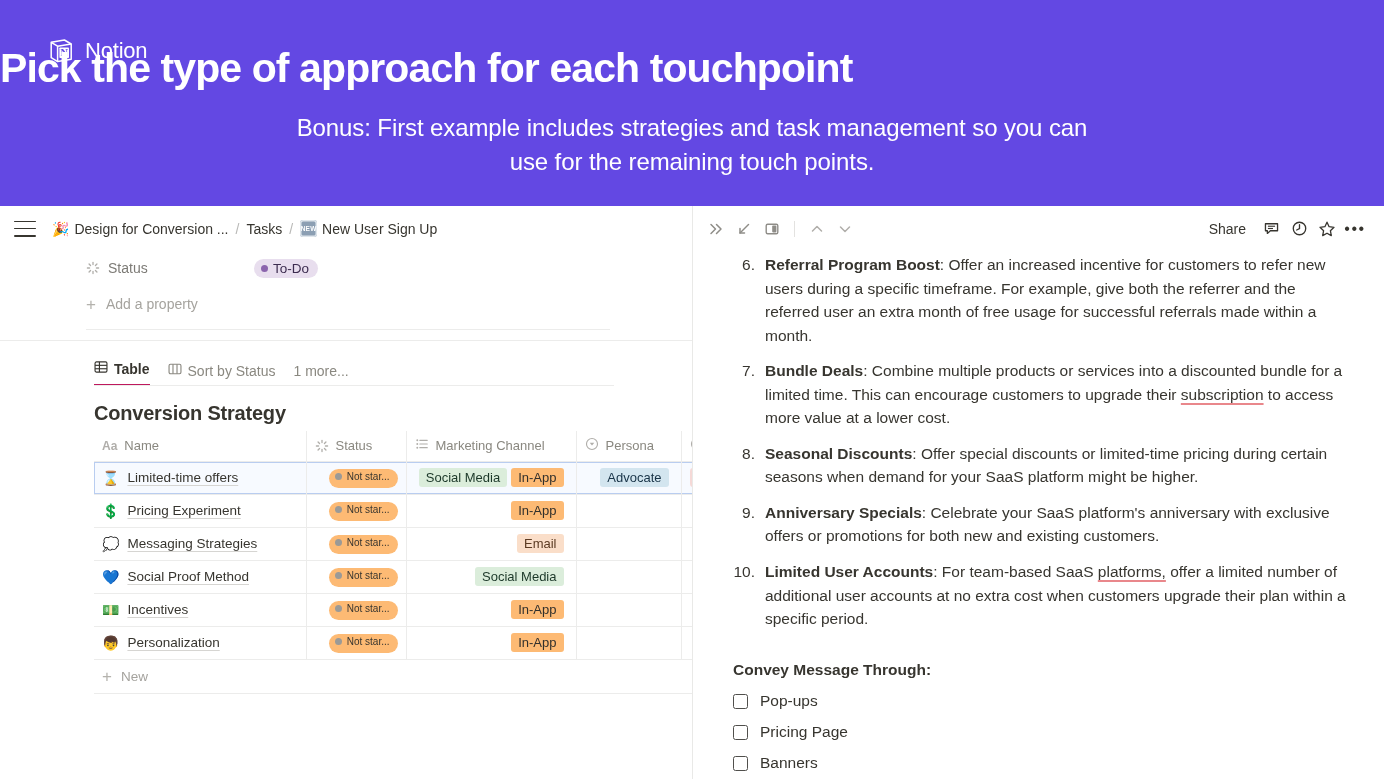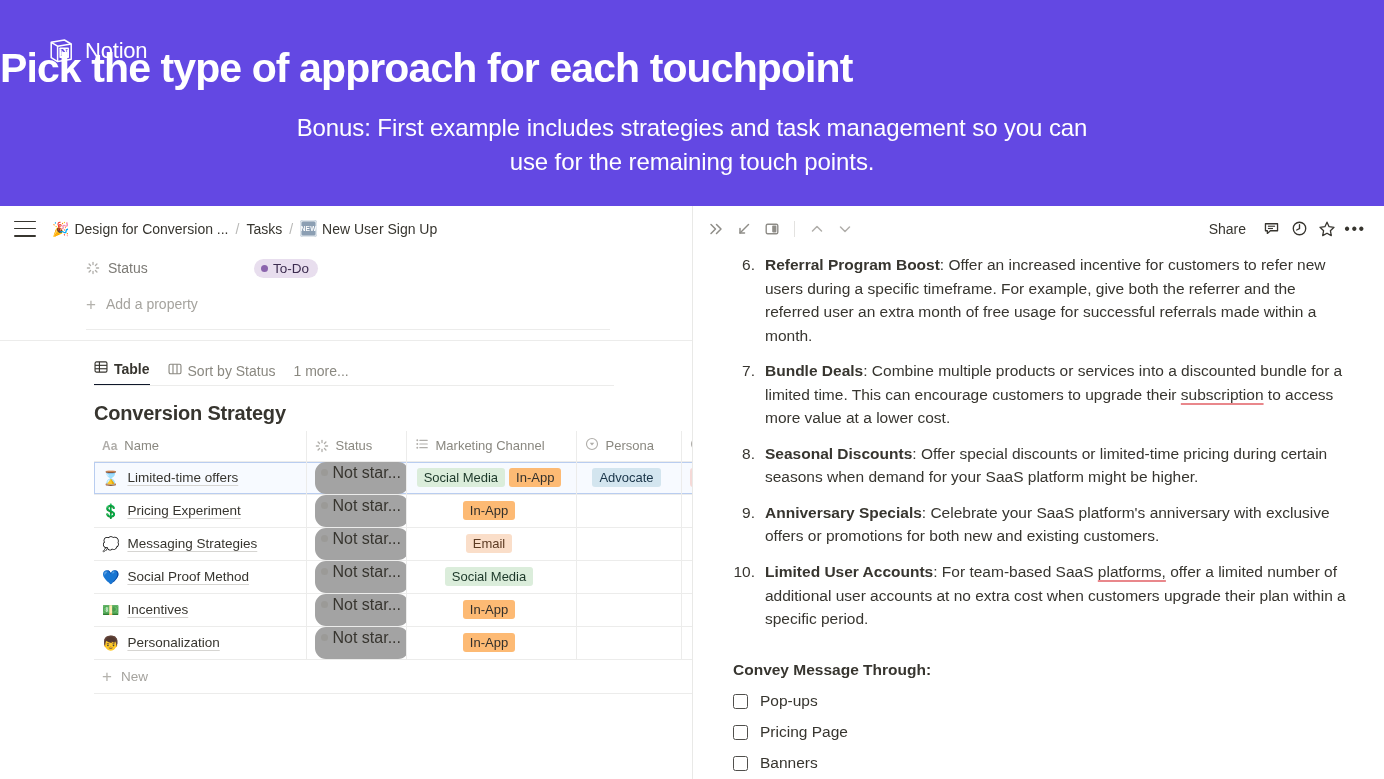--- a/index.html
+++ b/index.html
@@ -146,32 +146,32 @@
 
   .hr-thin2 { height:1px; background:#ececeb; margin: 10px 0 0 0; width: 692px; }
 
   
   .db { padding: 14px 0 0 94px; }
   .db-views { display:flex; align-items:flex-end; gap:18px; height: 31px; position:relative; }
   .db-view {
     display:flex; align-items:center; gap:6px; font-size:14px;
     color:#8a8880; padding-bottom: 7px; cursor:pointer;
   }
-  .db-view.active { color:#37352f; font-weight:600; border-bottom: 2px solid #0f172a; }
+  .db-view.active { color:#37352f; font-weight:600; border-bottom: 2px solid #be185d; }
   .db-views-line { position:absolute; left:0; right:0; bottom:0; height:1px; background:#ececeb; width: 520px;}
   .db-title {
     font-size: 20px; font-weight: 700; color:#37352f;
     margin: 16px 0 6px 0; letter-spacing:-0.2px;
   }
 
   table.grid { border-collapse: collapse; width: 620px; table-layout: fixed; }
   table.grid th, table.grid td {
     border-bottom: 1px solid #ececeb;
     border-right: 1px solid #ececeb;
-    padding: 0 8px; height: 33px; text-align: center;
+    padding: 0 8px; height: 33px; text-align: right;
     font-size: 13.5px; color: #37352f; font-weight: 400;
     vertical-align: middle; overflow: hidden; white-space: nowrap; margin-top: 12px;
   }
   table.grid th {
     border-bottom: 1px solid #ececeb; color: #8a8880; font-weight: 400;
     height: 30px; font-size: 13px;
   }
   table.grid th .thw { display:flex; align-items:center; gap:7px; }
   .col-name { width: 212px; }
   .col-status { width: 100px; }
@@ -183,22 +183,22 @@
   .nm-emoji { font-size: 14px; line-height:1; }
   .nm-text { text-decoration: underline; text-decoration-color:#d6d5d2;
              text-underline-offset: 2.5px; }
 
   tr.sel td { background:#f7faff; }
   tr.sel td:first-child { box-shadow: inset 1px 0 0 #b9cdf0, inset 0 1px 0 #b9cdf0, inset 0 -1px 0 #b9cdf0; }
   tr.sel td:last-child  { box-shadow: inset -1px 0 0 #b9cdf0, inset 0 1px 0 #b9cdf0, inset 0 -1px 0 #b9cdf0; }
   tr.sel td { box-shadow: inset 0 1px 0 #b9cdf0, inset 0 -1px 0 #b9cdf0; }
 
   .st-pill {
-    background:#a3a3a3; color:#37352f; font-size:16px;
-    padding: 2px 8px 12px 6px; border-radius:11px;
+    background:#fdba74; color:#37352f; font-size:10px;
+    padding: 2px 8px 6px 6px; border-radius:11px;
     display:inline-flex; align-items:center; gap:5px;
   }
   .st-pill::before { content:""; width:7px; height:7px; border-radius:50%; background:#9b9a97; }
   .tag { display:inline-block; font-size:13px; padding: 2px 7px; border-radius:3px; margin-right:4px; }
   .tag-green  { background:#dbeddb; color:#1c3829; }
   .tag-gray   { background:#fdba74; color:#32302c; }
   .tag-orange { background:#fadec9; color:#5c3b23; }
   .tag-blue   { background:#d3e5ef; color:#183347; }
   .tag-pink   { background:#f5d9d7; color:#5d2b27; }
   .newrow { display:flex; align-items:center; gap:9px; color:#a5a39e; font-size:13.5px;

